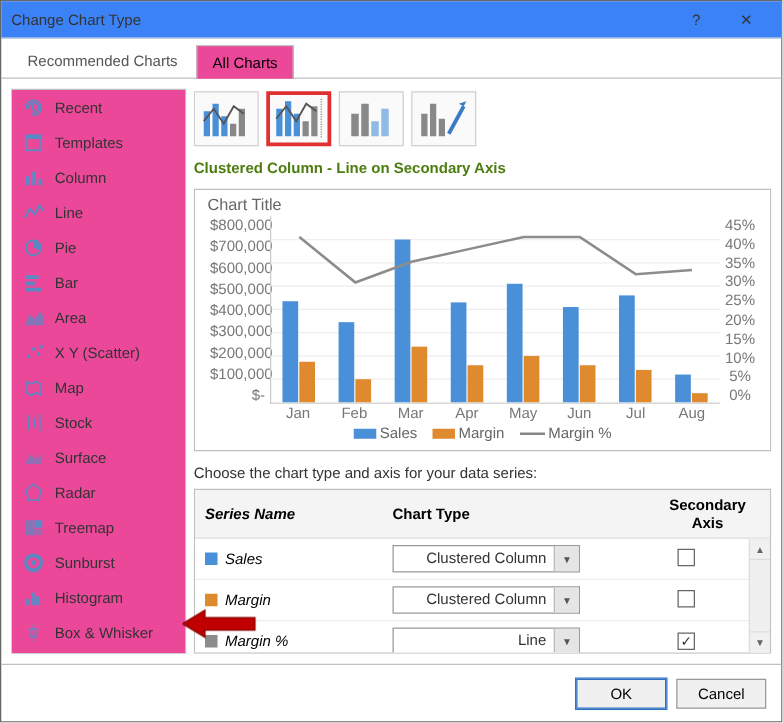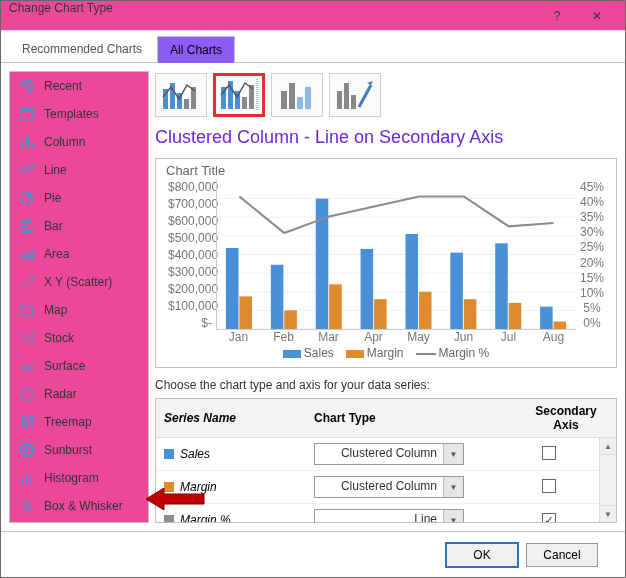--- a/index.html
+++ b/index.html
@@ -1,34 +1,34 @@
 <!DOCTYPE html>
 <html><head>
 <meta charset="utf-8">
 <style>
 * { box-sizing: border-box; margin: 0; padding: 0; font-family: "Segoe UI", Tahoma, sans-serif; font-size: 12px; }
 body { background: #f0f0f0; width: 626px; height: 578px; overflow: hidden; }
 .dialog { width: 626px; height: 578px; background: #fff; border: 1px solid #666; display: flex; flex-direction: column; }
-.titlebar { height: 30px; background: #ec4899; display: flex; align-items: flex-start; padding: 0 8px; border-bottom: 1px solid #e0e0e0; }
+.titlebar { height: 30px; background: #3b82f6; display: flex; align-items: center; padding: 0 8px; border-bottom: 1px solid #e0e0e0; }
 .titlebar .title { flex: 1; font-size: 12px; color: #333; }
 .titlebar .winbtn { width: 40px; height: 30px; display: flex; align-items: center; justify-content: center; color: #333; cursor: pointer; }
 .tabs { display: flex; border-bottom: 1px solid #c0c0c0; padding: 4px 8px 0 8px; gap: 2px; }
 .tab { padding: 6px 12px; border: 1px solid transparent; border-bottom: none; font-size: 12px; color: #555; cursor: pointer; }
-.tab.active { border-color: #c0c0c0; background: #8b5cf6; position: relative; top: 1px; color: #000; }
+.tab.active { border-color: #c0c0c0; background: #ec4899; position: relative; top: 1px; color: #000; }
 .body { flex: 1; display: flex; padding: 8px; gap: 6px; overflow: hidden; }
 .sidebar { width: 140px; border: 1px solid #c0c0c0; background: #ec4899; display: flex; flex-direction: column; overflow-y: auto; }
 .sidebar-item { display: flex; align-items: center; gap: 8px; padding: 5px 8px; cursor: pointer; color: #333; }
 .sidebar-item .icon { width: 18px; height: 18px; display: flex; align-items: center; justify-content: center; }
 .sidebar-item .label { font-size: 12px; }
 .main { flex: 1; display: flex; flex-direction: column; gap: 6px; overflow: hidden; }
 .subtype-row { display: flex; gap: 6px; padding: 2px 0; }
 .subtype { width: 52px; height: 44px; border: 1px solid #d0d0d0; background: #fafafa; display: flex; align-items: center; justify-content: center; cursor: pointer; }
 .subtype.selected { border: 3px solid #e03030; }
 .subtype svg { width: 44px; height: 36px; }
-.chart-name { font-size: 18px; color: #6d28d9; font-weight: 400; padding: 2px 0 4px 0; }
+.chart-name { font-size: 12px; color: #4d7c0f; font-weight: 700; padding: 2px 0 4px 0; }
 .preview { border: 1px solid #c0c0c0; height: 210px; position: relative; padding: 4px 10px 4px 10px; }
 .preview .ctitle { font-size: 13px; color: #666; margin-bottom: 2px; }
 .chartbox { position: relative; height: 150px; margin: 0 30px 0 6px; }
 .y1labels, .y2labels { position: absolute; top: 0; height: 100%; display: flex; flex-direction: column; justify-content: space-between; font-size: 9px; color: #777; }
 .y1labels { left: -4px; width: 44px; text-align: right; }
 .y2labels { right: -30px; width: 28px; text-align: center; }
 .plot { position: absolute; left: 44px; right: 0; top: 0; bottom: 0; border-left: 1px solid #ccc; border-bottom: 1px solid #ccc; }
 .xlabels { position: absolute; left: 44px; right: 0; bottom: -14px; display: flex; font-size: 9px; color: #777; }
 .xlabels span { flex: 1; text-align: center; }
 .legend { display: flex; justify-content: center; gap: 12px; font-size: 10px; color: #666; margin-top: 16px; align-items: center; }
@@ -46,21 +46,21 @@
 .scrollbar-col { width: 17px; background: #f0f0f0; border-left: 1px solid #ddd; position: relative; }
 .scroll-up, .scroll-down { height: 17px; display:flex; align-items:center; justify-content:center; color:#666; font-size:8px; background:#f0f0f0; }
 .scroll-up { border-bottom:1px solid #ddd; position:absolute; top:0; left:0; right:0;}
 .scroll-down { border-top:1px solid #ddd; position:absolute; bottom:0; left:0; right:0;}
 .series-row { display: flex; border-bottom: 1px solid #eee; align-items: center; }
 .swatch { width: 10px; height: 10px; display: inline-block; }
 .combo-select { display: flex; border: 1px solid #999; height: 22px; width: 150px; background: #fff; }
 .combo-select .val { flex: 1; padding: 2px 6px; font-size: 12px; color: #333; }
 .combo-select .dd { width: 20px; background: #e5e5e5; display: flex; align-items: center; justify-content: center; border-left: 1px solid #bbb; font-size: 8px; color: #555; }
 .checkbox { width: 14px; height: 14px; border: 1px solid #666; display: inline-flex; align-items: center; justify-content: center; background: #fff; font-size: 11px; color: #333; cursor: pointer; }
-.footer { height: 46px; border-top: 1px solid #c0c0c0; display: flex; justify-content: flex-end; align-items: center; gap: 8px; padding: 0 27px; }
+.footer { height: 46px; border-top: 1px solid #c0c0c0; display: flex; justify-content: flex-end; align-items: center; gap: 8px; padding: 0 12px; }
 .btn { min-width: 72px; height: 24px; border: 1px solid #999; background: #f0f0f0; font-size: 12px; cursor: pointer; }
 .btn.primary { border: 1px solid #2f72c4; outline: 1px solid #2f72c4; }
 .arrow-callout { position: absolute; left: 146px; top: 486px; pointer-events: none; }
 </style>
 </head>
 <body>
 
 <div class="dialog">
   <div class="titlebar">
     <span class="title">Change Chart Type</span>

